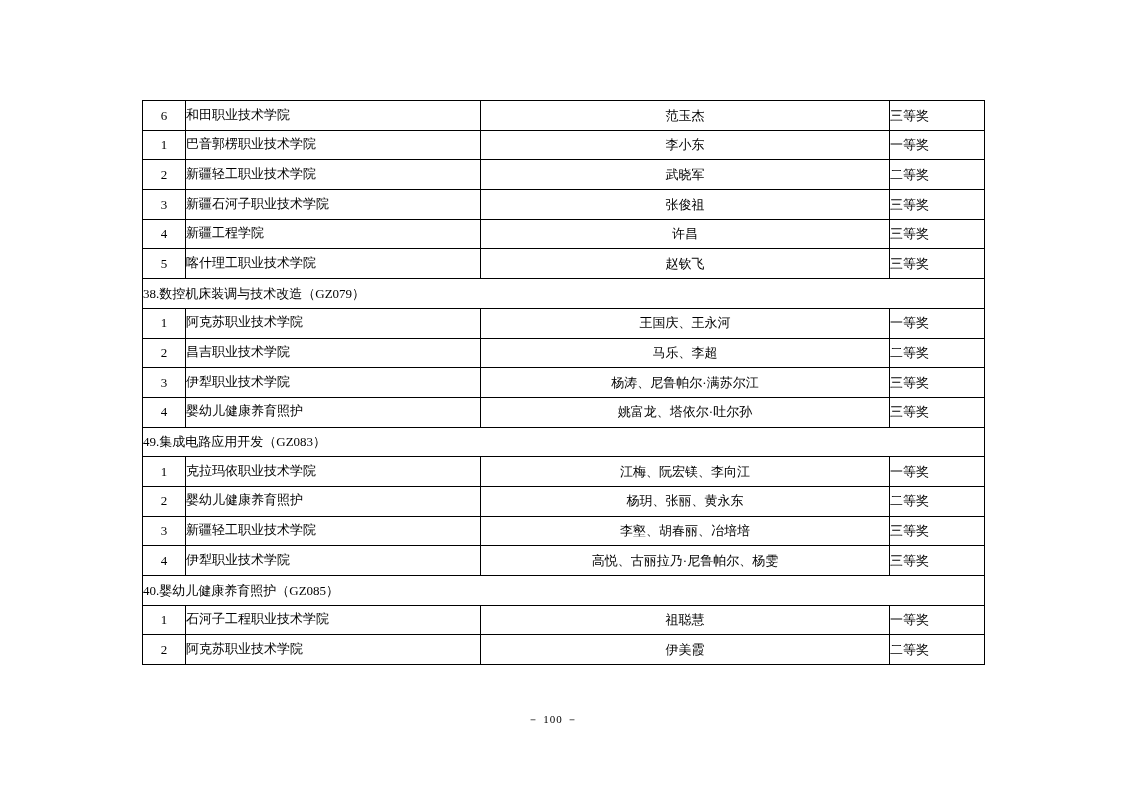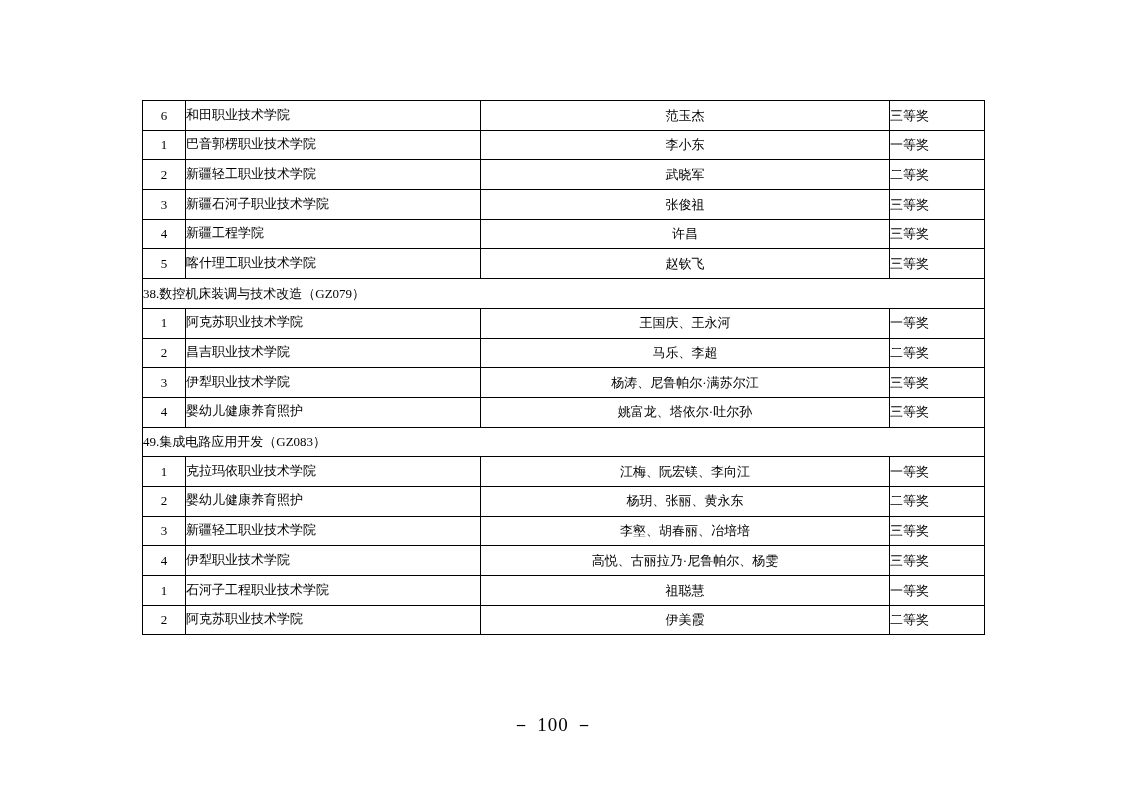--- a/index.html
+++ b/index.html
@@ -45,21 +45,21 @@
     padding-left: 8px;
     font-size: 13px;
     height: 28.7px;
   }
   .page-number {
     position: absolute;
     left: 0;
     top: 712px;
     width: 1106px;
     text-align: center;
-    font-size: 19px;
+    font-size: 11px;
     letter-spacing: 1px;
   }
 </style>
 </head>
 <body>
 
 <div class="page">
 
   <table class="doc-table">
     <tbody>
@@ -147,20 +147,23 @@
           <td class="col-name">李壑、胡春丽、冶培培</td>
           <td class="col-award">三等奖</td>
         </tr>
         <tr>
           <td class="col-idx">4</td>
           <td class="col-school">伊犁职业技术学院</td>
           <td class="col-name">高悦、古丽拉乃·尼鲁帕尔、杨雯</td>
           <td class="col-award">三等奖</td>
         </tr>
         <tr>
+          <td colspan="4" class="group-cell">40.婴幼儿健康养育照护（GZ085）</td>
+        </tr>
+        <tr>
           <td class="col-idx">1</td>
           <td class="col-school">石河子工程职业技术学院</td>
           <td class="col-name">祖聪慧</td>
           <td class="col-award">一等奖</td>
         </tr>
         <tr>
           <td class="col-idx">2</td>
           <td class="col-school">阿克苏职业技术学院</td>
           <td class="col-name">伊美霞</td>
           <td class="col-award">二等奖</td>

